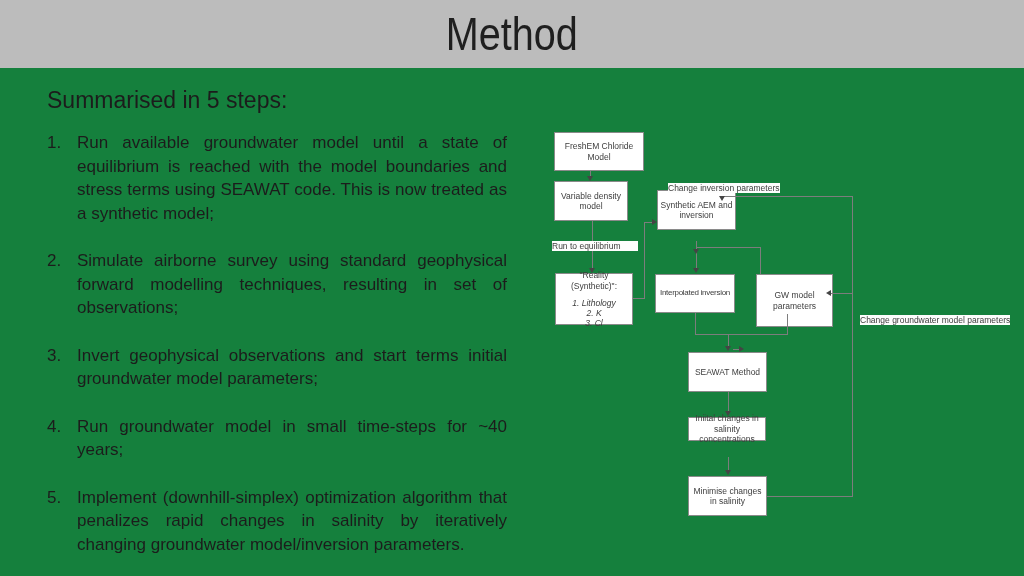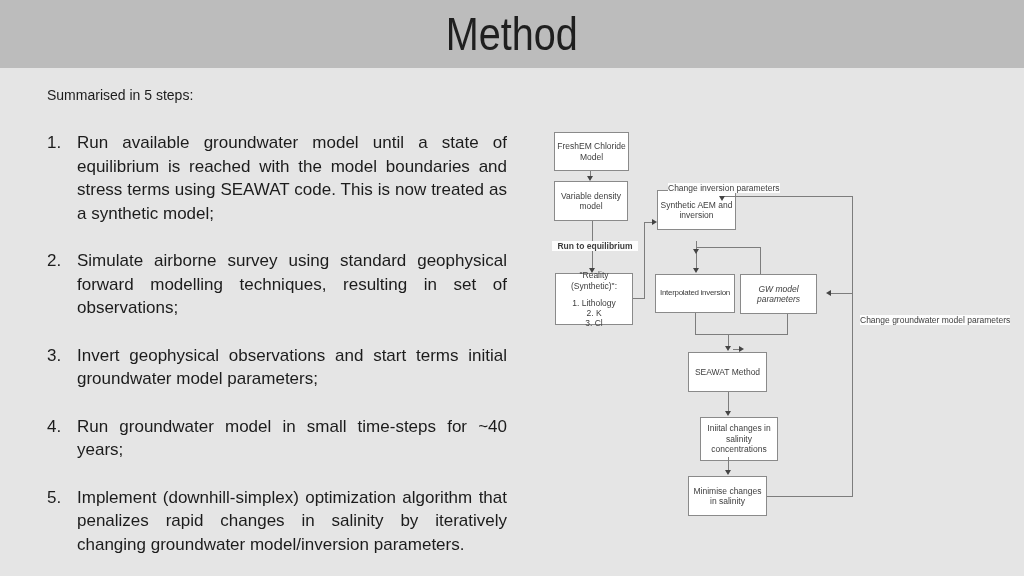--- a/index.html
+++ b/index.html
@@ -1,27 +1,27 @@
 <!DOCTYPE html>
 <html><head>
 <meta charset="utf-8">
 <style>
   * { margin:0; padding:0; box-sizing:border-box; }
   html,body { width:1024px; height:576px; overflow:hidden; }
   body { font-family:"Liberation Sans", sans-serif; background:#ffffff; }
-  .slide { position:relative; width:1024px; height:576px; background:#e5e5e5; }
+  .slide { position:relative; width:1024px; height:576px; background:#15803d; }
 
   
   .header { position:absolute; left:0; top:0; width:1024px; height:68px;
             background:#bcbcbc; display:flex; align-items:center; justify-content:center; }
   .header .title { font-size:46px; font-weight:400; color:#1f1f1f; line-height:68px;
                    transform:scaleX(0.86); transform-origin:center; letter-spacing:0px; }
 
   
-  .intro { position:absolute; left:47px; top:87px; font-size:14px; color:#1c1c1c;text-align:right; }
+  .intro { position:absolute; left:47px; top:87px; font-size:23px; color:#1c1c1c;text-align:right; }
   .steps { position:absolute; left:47px; top:131px; width:460px; }
   .step  { display:flex; margin-bottom:24px; }
   .step .num  { width:30px; flex:0 0 30px; font-size:17px; color:#1c1c1c; line-height:23.5px; }
   .step .txt  { flex:1; font-size:17px; color:#1c1c1c; line-height:23.5px;
                 text-align:justify; text-justify:inter-word; }
 
   
   .fbox { position:absolute; background:#ffffff; border:1px solid #8a8a8a;
           display:flex; flex-direction:column; align-items:center; justify-content:center;
           text-align:center; font-size:8.5px; line-height:10.5px; color:#3d3d3d; padding:2px; }
@@ -32,21 +32,21 @@
                border-left:3.5px solid transparent; border-right:3.5px solid transparent;
                border-top:5.5px solid #444; }
   .arr-right { position:absolute; width:0; height:0;
                border-top:3.5px solid transparent; border-bottom:3.5px solid transparent;
                border-left:5.5px solid #444; }
   .arr-left  { position:absolute; width:0; height:0;
                border-top:3.5px solid transparent; border-bottom:3.5px solid transparent;
                border-right:5.5px solid #444; }
   .dlabel { position:absolute; font-size:8.5px; color:#3d3d3d; white-space:nowrap; background:#fdfdfd; }
   .reality-title { margin-bottom:7px; }
-  .reality-item  { line-height:10px; }
+  .reality-item  { line-height:10px;font-style:italic; }
 </style>
 </head>
 <body>
 
 <div class="slide">
 
   <div class="header">
     <span class="title">Method</span>
   </div>
 
@@ -70,21 +70,21 @@
       <div class="txt">Run groundwater model in small time-steps for ~40 years;</div>
     </div>
     <div class="step">
       <span class="num">5.</span>
       <div class="txt">Implement (downhill-simplex) optimization algorithm that penalizes rapid changes in salinity by iteratively changing groundwater model/inversion parameters.</div>
     </div>
   </div>
 
   <div>
 
-    <div class="fbox" style="left:554px; top:132px; width:75px; height:39px;">
+    <div class="fbox" style="left:554px; top:132px; width:90px; height:39px;">
       <span>FreshEM Chloride Model</span>
     </div>
 
     <div class="fbox" style="left:554px; top:181px; width:74px; height:40px;text-align:center;">
       <span>Variable density model</span>
     </div>
 
     <div class="fbox" style="left:555px; top:273px; width:78px; height:52px;">
       <span class="reality-title">"Reality (Synthetic)":</span>
       <span class="reality-item">1. Lithology</span>
@@ -93,29 +93,29 @@
     </div>
 
     <div class="fbox" style="left:657px; top:190px; width:79px; height:40px;">
       <span>Synthetic AEM and inversion</span>
     </div>
 
     <div class="fbox tight" style="left:655px; top:274px; width:80px; height:39px;">
       <span>Interpolated inversion</span>
     </div>
 
-    <div class="fbox" style="left:740px; top:274px; width:77px; height:40px;font-style:italic;">
+    <div class="fbox" style="left:756px; top:274px; width:77px; height:53px;">
       <span>GW model parameters</span>
     </div>
 
     <div class="fbox" style="left:688px; top:352px; width:79px; height:40px;">
       <span>SEAWAT Method</span>
     </div>
 
-    <div class="fbox" style="left:688px; top:417px; width:78px; height:44px;margin-left:12px;">
+    <div class="fbox" style="left:688px; top:417px; width:78px; height:24px;">
       <span>Iniital changes in salinity concentrations</span>
     </div>
 
     <div class="fbox" style="left:688px; top:476px; width:79px; height:40px;">
       <span>Minimise changes in salinity</span>
     </div>
 
     <div class="vline" style="left:590px; top:171px; height:7px;"></div>
     <div class="arr-down" style="left:587px; top:176px;"></div>
 
@@ -149,18 +149,18 @@
     <div class="arr-down" style="left:725px; top:470px;"></div>
 
     <div class="hline" style="left:767px; top:496px; width:86px;"></div>
     <div class="vline" style="left:852px; top:196px; height:301px;"></div>
     <div class="hline" style="left:722px; top:196px; width:131px;"></div>
     <div class="arr-down" style="left:719px; top:196px;"></div>
 
     <div class="hline" style="left:831px; top:293px; width:22px;"></div>
     <div class="arr-left" style="left:826px; top:290px;"></div>
 
-    <div class="dlabel" style="left:552px; top:241px; width:86px; text-align:center;font-weight:bold;">Run to equilibrium</div>
+    <div class="dlabel" style="left:552px; top:241px; width:86px; ">Run to equilibrium</div>
     <div class="dlabel" style="left:668px; top:183px;">Change inversion parameters</div>
     <div class="dlabel" style="left:860px; top:288px;margin-top:27px;">Change groundwater model parameters</div>
   </div>
 
 </div>
 
 </body></html>

